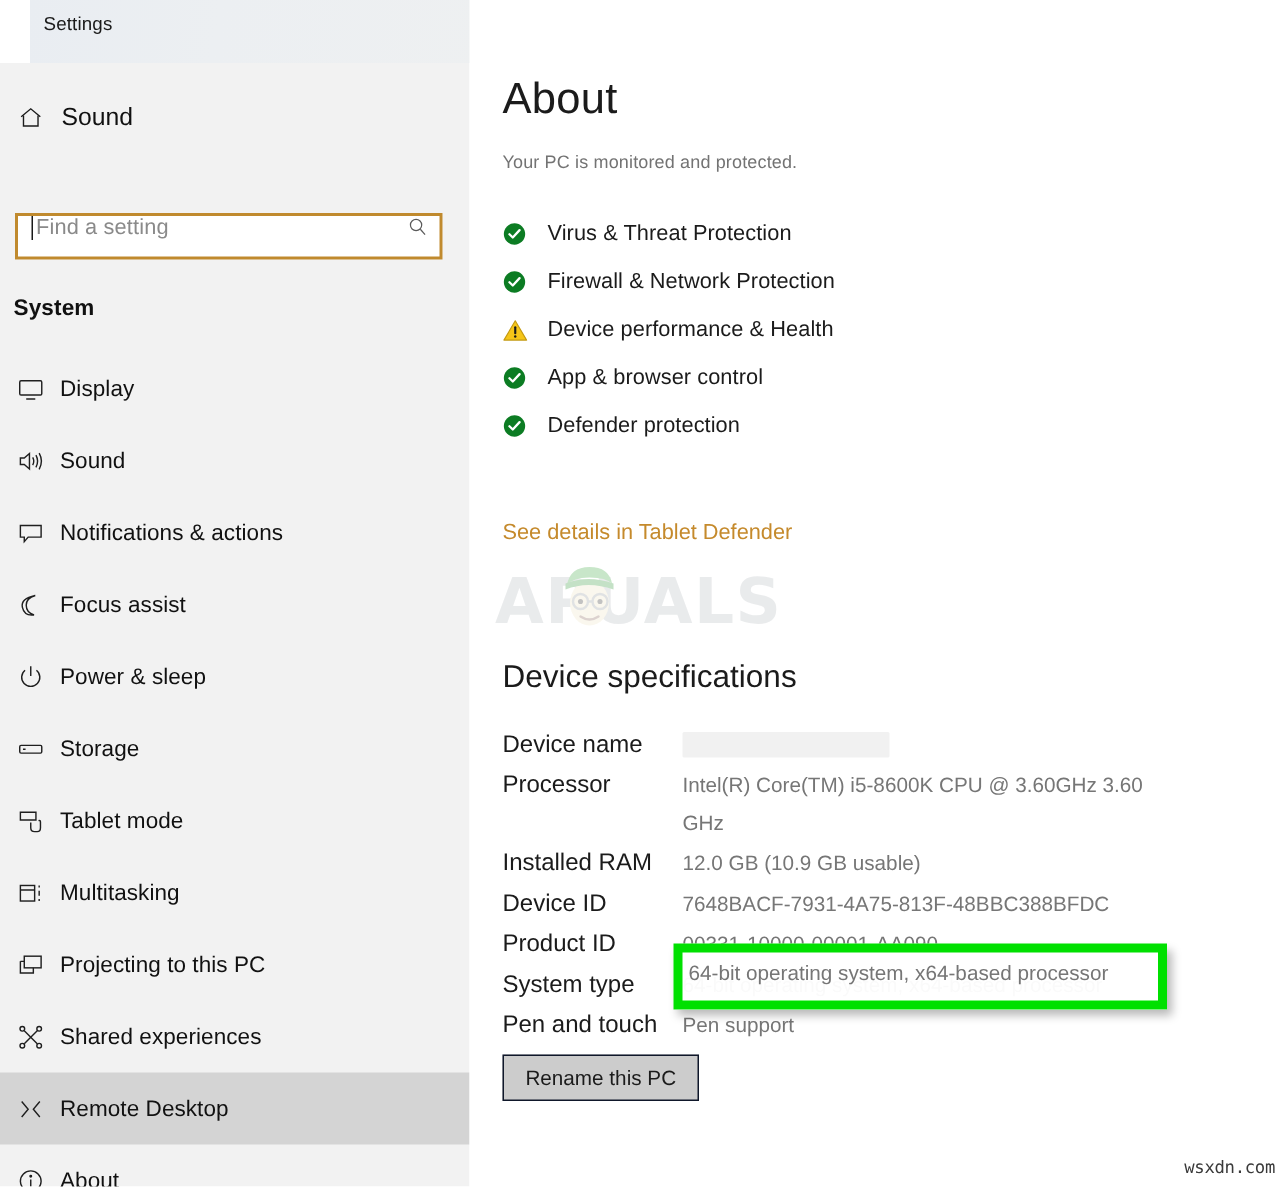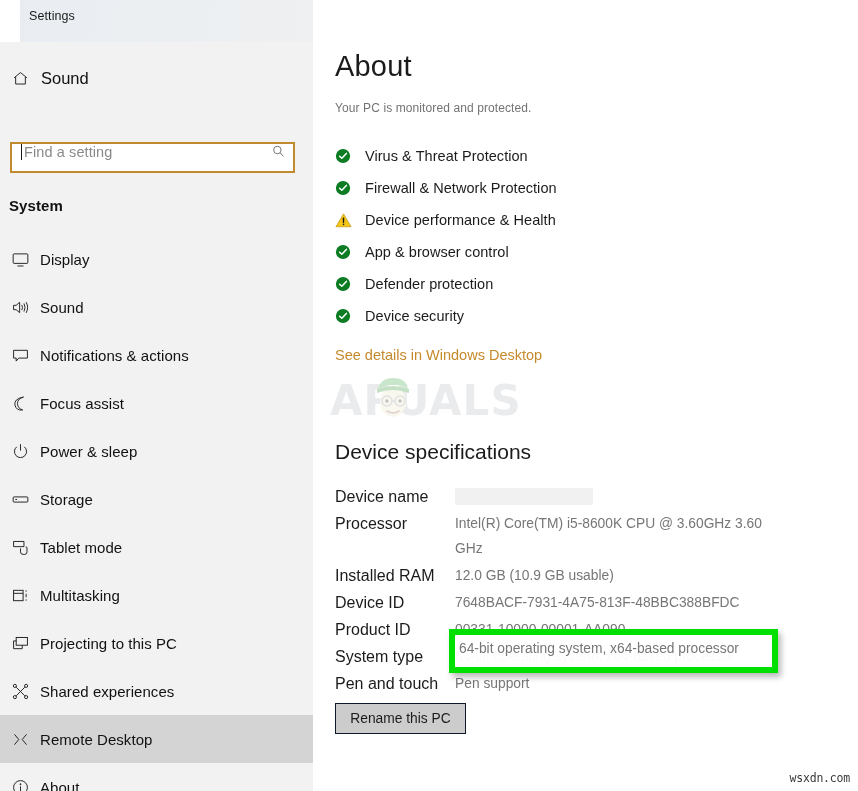--- a/index.html
+++ b/index.html
@@ -537,33 +537,24 @@
       <div class="status-row">
         <span class="status-icon">
           <svg width="16" height="16" viewBox="0 0 18 18">
             <circle cx="9" cy="9" r="8" fill="#0c7c23"></circle>
             <path d="M5.2 9.2 L7.7 11.6 L12.8 6.1" fill="none" stroke="#ffffff" stroke-width="1.7" stroke-linecap="round" stroke-linejoin="round"></path>
           </svg>
         </span>
         <span class="status-label">Defender protection</span>
       </div>
 
-      <div class="status-row">
-        <span class="status-icon">
-          <svg width="16" height="16" viewBox="0 0 18 18">
-            <circle cx="9" cy="9" r="8" fill="#0c7c23"></circle>
-            <path d="M5.2 9.2 L7.7 11.6 L12.8 6.1" fill="none" stroke="#ffffff" stroke-width="1.7" stroke-linecap="round" stroke-linejoin="round"></path>
-          </svg>
-        </span>
-        <span class="status-label">Device security</span>
-      </div>
 
     </div>
 
-    <div class="defender-link">See details in Windows Desktop</div>
+    <div class="defender-link">See details in Tablet Defender</div>
 
     <div class="watermark">
       <div class="wm-text">
         <span>A</span><span>PUALS</span>
       </div>
       <svg class="wm-face" viewBox="0 0 46 50">
         <ellipse cx="23" cy="30" rx="13" ry="15" fill="#efe6c8"></ellipse>
         <path d="M8 18 Q10 6 23 6 Q36 6 38 17 Q34 13 23 13 Q12 13 8 18 Z" fill="#4caf50"></path>
         <path d="M7 17 Q22 11 39 17 L39 21 Q22 15 7 21 Z" fill="#3f9e44"></path>
         <circle cx="17" cy="29" r="5" fill="none" stroke="#9aa0a6" stroke-width="1.6"></circle>

